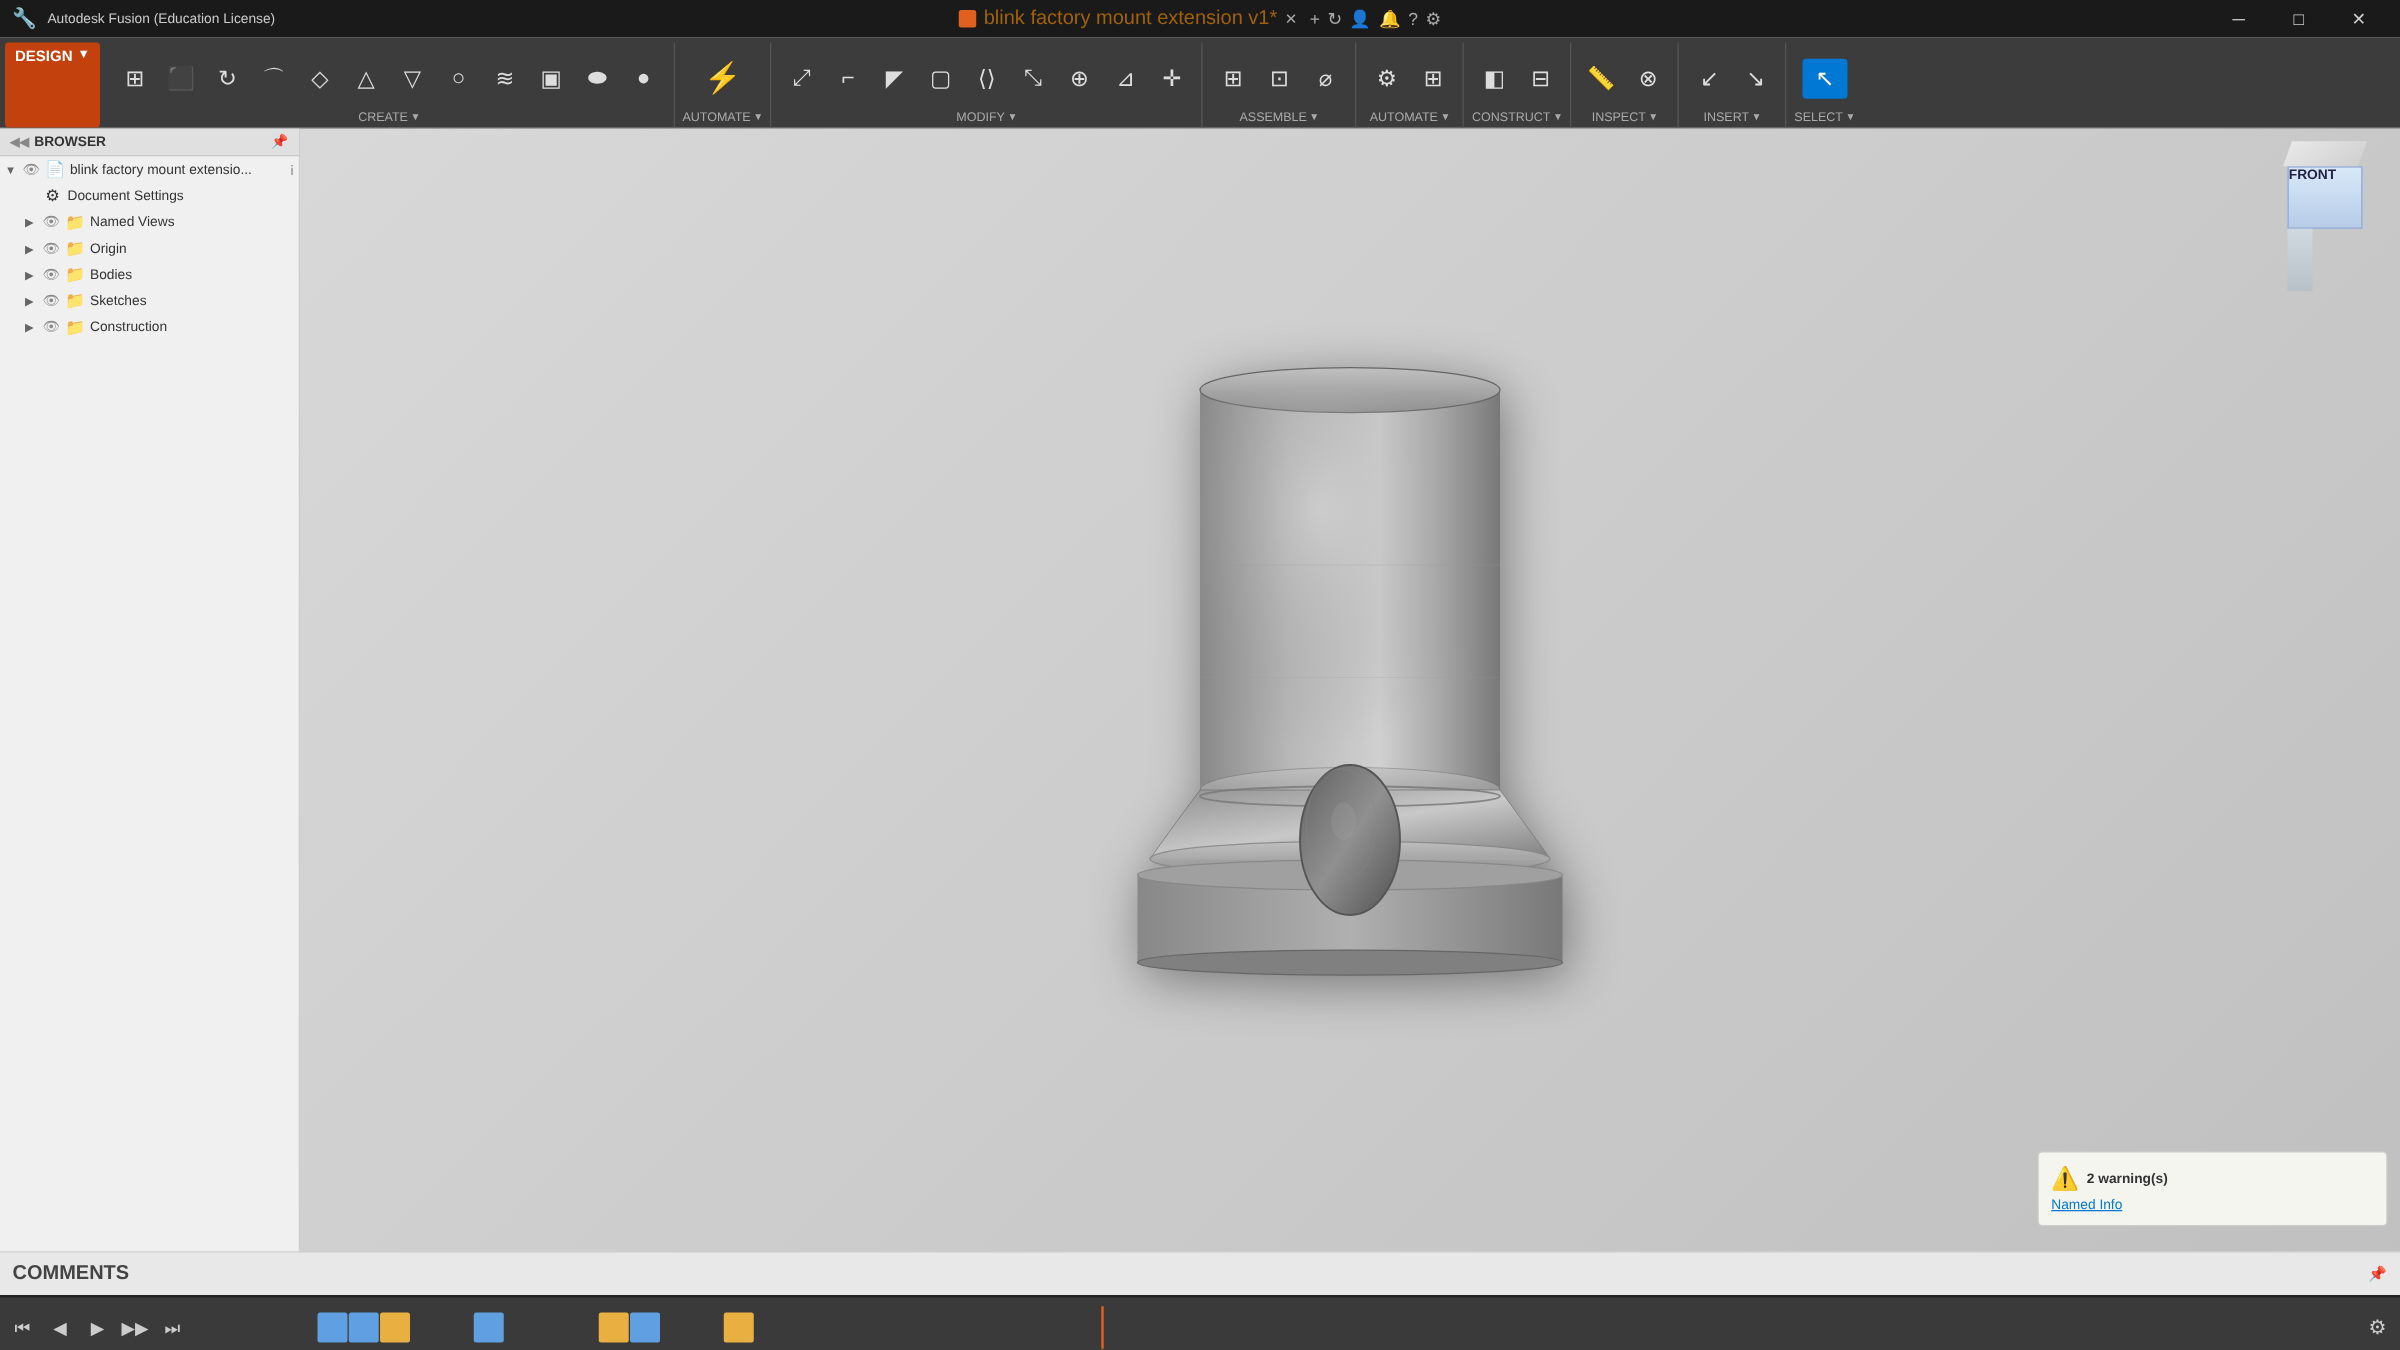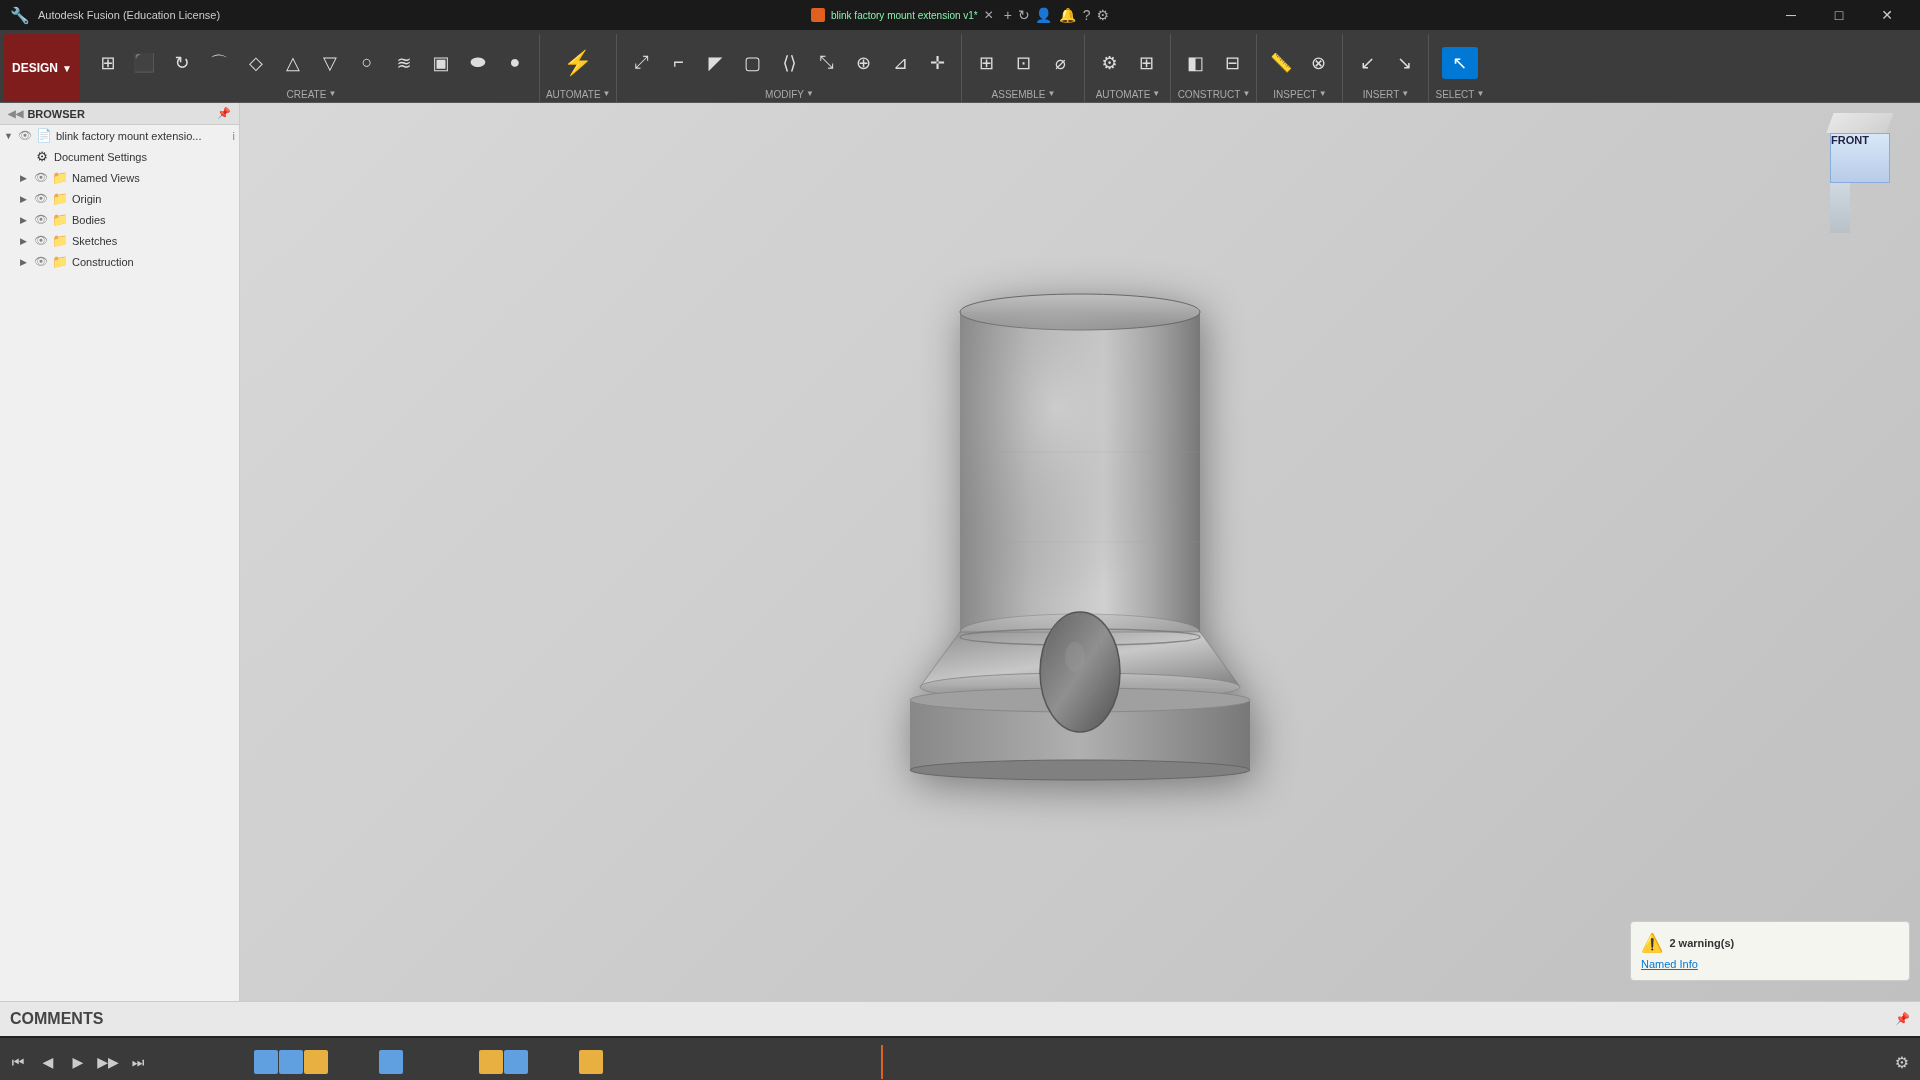--- a/index.html
+++ b/index.html
@@ -113,23 +113,23 @@
       gap: 1px;
       background: transparent;
       border: none;
     }
     .tool-btn.active { background: #0078d4; color: #fff; }
     .tool-btn-large {
       width: 44px; height: 52px;
       font-size: 24px;
     }
     .design-btn {
-      display: flex; align-items: center; gap: 4px;
+      display: flex; align-items: flex-start; gap: 4px;
       padding: 4px 8px;
-      background: #7f1d1d;
+      background: #c2410c;
       border-radius: 3px;
       color: #fff;
       font-size: 12px;
       font-weight: bold;
       cursor: pointer;
       border: none;
       margin-right: 4px;
     }
     .design-btn .arrow { font-size: 10px; }
 
@@ -335,21 +335,21 @@
 </head>
 <body>
 
 <div id="title-bar">
   <div id="title-bar-left">
     <span style="font-size:16px;">🔧</span>
     <span style="font-size:11px;">Autodesk Fusion (Education License)</span>
   </div>
   <div id="title-bar-center">
     <span class="orange-dot"></span>
-    <span style="font-size:10px;color:#86efac;">blink factory mount extension v1*</span>
+    <span style="font-size:16px;color:#a16207;">blink factory mount extension v1*</span>
     <span style="color:#aaa;cursor:pointer;font-size:12px;">✕</span>
     <span style="color:#aaa;cursor:pointer;font-size:14px;margin-left:4px;">+</span>
     <span style="color:#aaa;cursor:pointer;font-size:14px;">↻</span>
     <span style="color:#aaa;cursor:pointer;font-size:14px;">👤</span>
     <span style="color:#aaa;cursor:pointer;font-size:14px;">🔔</span>
     <span style="color:#aaa;cursor:pointer;font-size:14px;">?</span>
     <span style="color:#aaa;cursor:pointer;font-size:14px;">⚙</span>
   </div>
   <div id="title-bar-right">
     <button class="title-btn">─</button>

